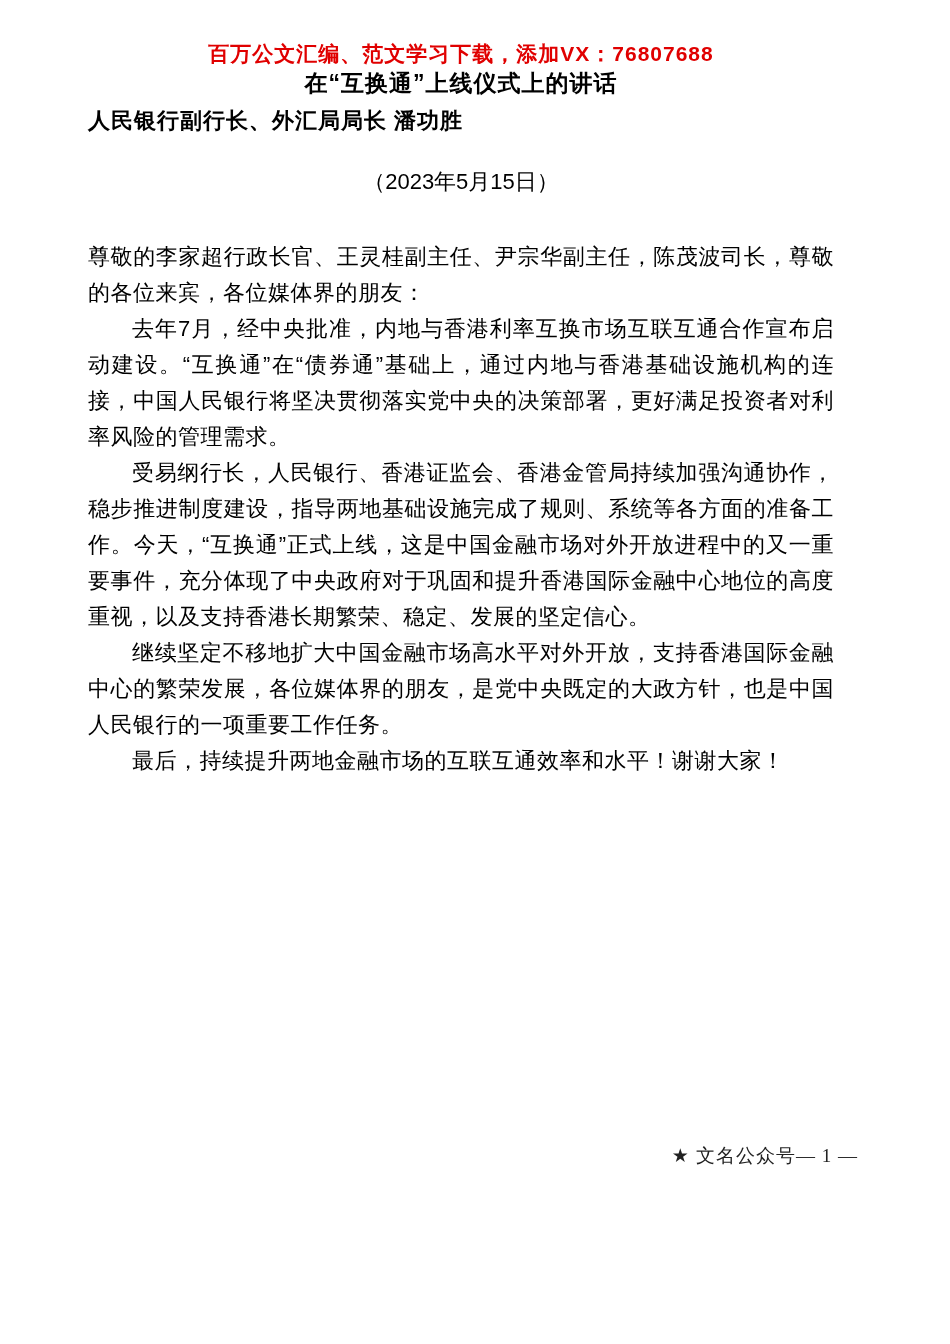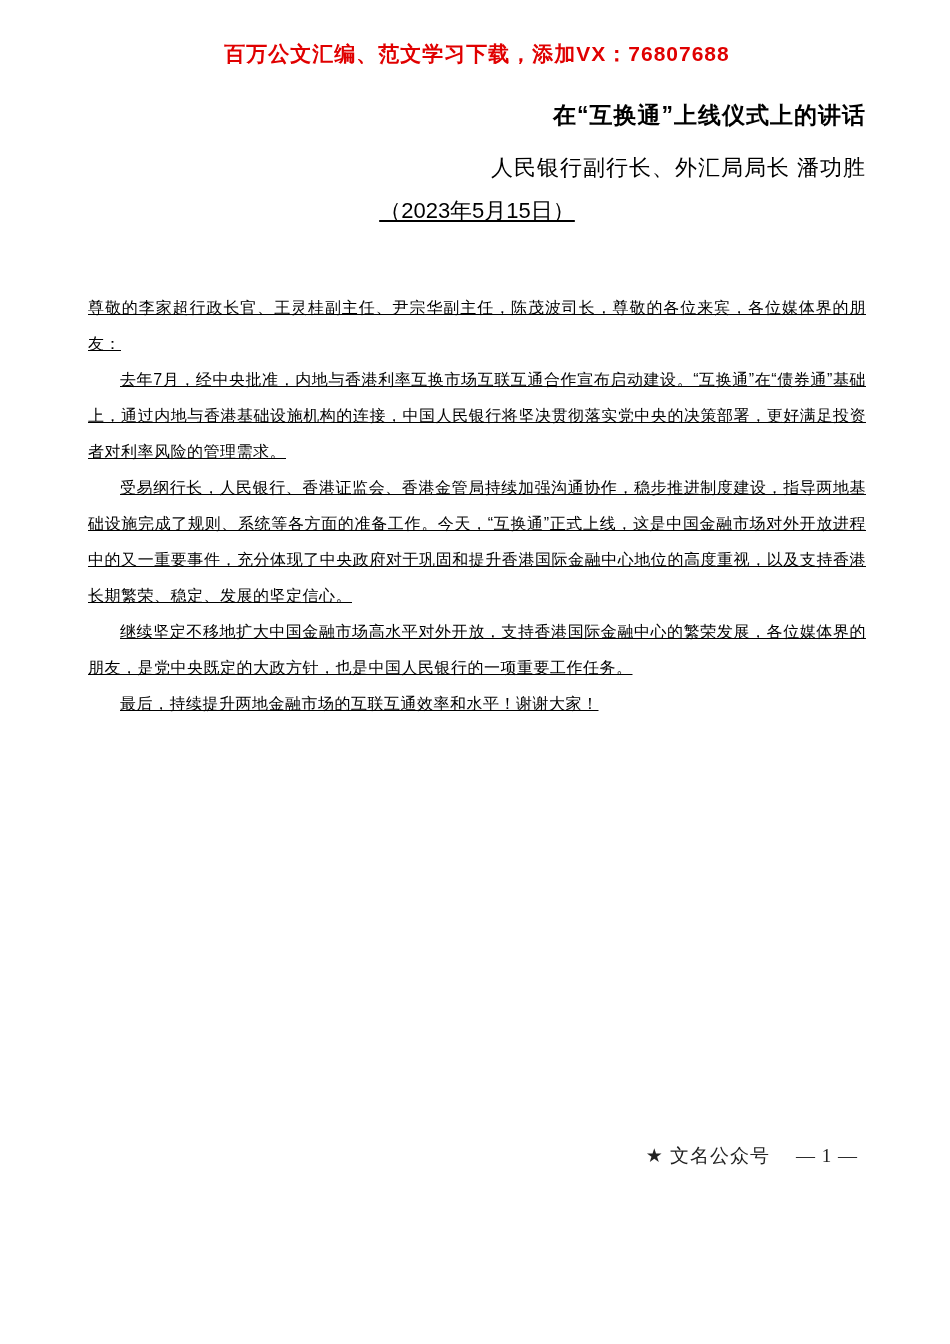--- a/index.html
+++ b/index.html
@@ -9,76 +9,72 @@
     height: 1344px;
     font-family: "Liberation Sans", "DejaVu Sans", sans-serif;
     color: #000000;
     position: relative;
     overflow: hidden;
   }
   .page {
     position: relative;
     width: 950px;
     height: 1225px;
-    padding: 36px 84px 0 88px;
+    padding: 36px 116px 0 88px;
     background: #ffffff;
   }
   .notice {
     color: #e00000;
     text-align: center;
     font-size: 21px;
     font-weight: 600;
     letter-spacing: 1px;
     margin-top: 4px;
   }
   .title {
-    text-align: right;
+    text-align: center;
     font-size: 23px;
     font-weight: 700;
     letter-spacing: 1px;
-    margin-top: 32px;
   }
   .subtitle {
-    text-align: right;
+    text-align: left;
     font-size: 22px;
-    font-weight: 400;
+    font-weight: 700;
     letter-spacing: 1px;
-    margin-top: 22px;
+    margin-top: 7px;
   }
   .date {
     text-align: center;
     font-size: 22px;
     font-weight: 400;
-    margin-top: 13px;
-    text-decoration: underline;
+    margin-top: 31px;
   }
   .doc-body {
-    margin-top: 64px;
-    font-size: 16px;
+    margin-top: 42px;
+    font-size: 22px;
     line-height: 36px;
-    text-decoration: underline;
   }
   .doc-body p.para {
     text-align: justify;
     text-justify: inter-ideograph;
     letter-spacing: 0.5px;
     margin: 0;
   }
   .doc-body p.para.indent {
     text-indent: 2em;
   }
   .footer {
     position: absolute;
     bottom: 56px;
     right: 92px;
     font-size: 19px;
     color: #222222;
     display: flex;
     align-items: baseline;
-    gap: 26px;
     letter-spacing: 1px;
   }
   .footer .pageno {
     font-family: "Liberation Serif", "DejaVu Serif", serif;
   }
 </style>
 </head>
 <body>
 
 <div class="page">

